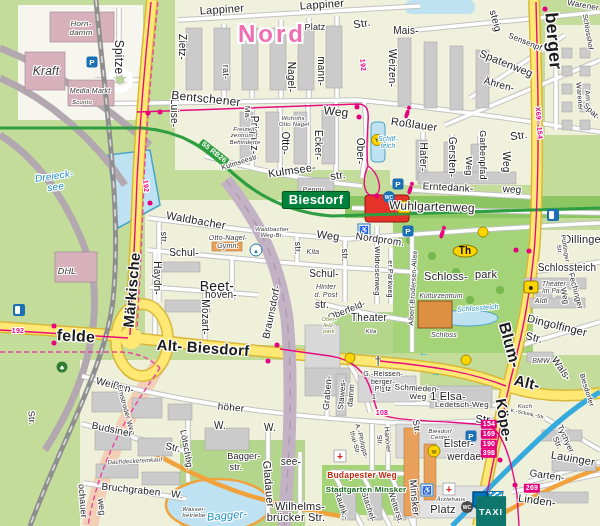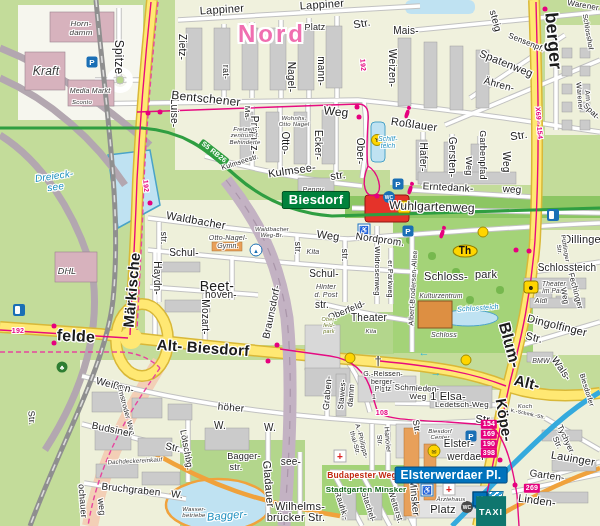--- a/index.html
+++ b/index.html
@@ -546,21 +546,20 @@
       <div class="lbl street" style="left: 359px; top: 442px; font-size: 6.5px; transform: translate(-50%, -50%) rotate(75deg);">A.-Philipps-
 thal-Str.</div>
       <div class="lbl street" style="left: 384px; top: 440px; font-size: 7px; transform: translate(-50%, -50%) rotate(85deg);">Hanoier
 Str.</div>
       <div class="lbl road-red" style="left: 362px; top: 476px; font-size: 8.5px; transform: translate(-50%, -50%) rotate(0deg);">Budapester Weg</div>
       <div class="lbl park-bold" style="left: 366px; top: 490px; font-size: 8px; transform: translate(-50%, -50%) rotate(0deg);">Stadtgarten Minsker</div>
       <div class="lbl poi" style="left: 440px; top: 434px; font-size: 6px; transform: translate(-50%, -50%) rotate(0deg);">Biesdorf
 Center</div>
       <div class="lbl street" style="left: 459px; top: 444px; font-size: 10px; transform: translate(-50%, -50%) rotate(0deg);">Elster-</div>
       <div class="lbl street" style="left: 466px; top: 457px; font-size: 10px; transform: translate(-50%, -50%) rotate(0deg);">werdaer</div>
-      <div class="lbl station-u" style="left: 451px; top: 475px; font-size: 12px; transform: translate(-50%, -50%) rotate(0deg);">Elsterwerdaer Pl.</div>
       <div class="lbl poi" style="left: 451px; top: 499px; font-size: 6px; transform: translate(-50%, -50%) rotate(0deg);">Ärztehaus</div>
       <div class="lbl street" style="left: 443px; top: 510px; font-size: 11px; transform: translate(-50%, -50%) rotate(0deg);">Platz</div>
       <div class="lbl taxi" style="left: 491px; top: 513px; font-size: 9px; transform: translate(-50%, -50%) rotate(0deg);">TAXI</div>
       <div class="lbl badge" style="left: 489px; top: 424px; font-size: 7px; transform: translate(-50%, -50%) rotate(0deg);">154</div>
       <div class="lbl badge" style="left: 489px; top: 434px; font-size: 7px; transform: translate(-50%, -50%) rotate(0deg);">169</div>
       <div class="lbl badge" style="left: 489px; top: 444px; font-size: 7px; transform: translate(-50%, -50%) rotate(0deg);">190</div>
       <div class="lbl badge" style="left: 489px; top: 453px; font-size: 7px; transform: translate(-50%, -50%) rotate(0deg);">398</div>
       <div class="lbl badge" style="left: 532px; top: 488px; font-size: 7px; transform: translate(-50%, -50%) rotate(0deg);">269</div>
       <div class="lbl street" style="left: 561px; top: 441px; font-size: 8px; transform: translate(-50%, -50%) rotate(65deg);">Tychyer Str.</div>
       <div class="lbl street" style="left: 573px; top: 459px; font-size: 11px; transform: translate(-50%, -50%) rotate(10deg);">Lauinger</div>

